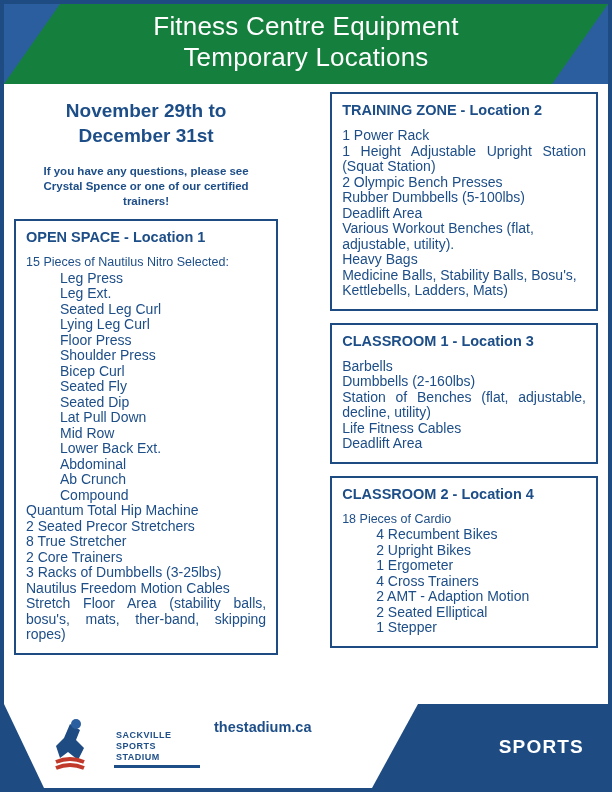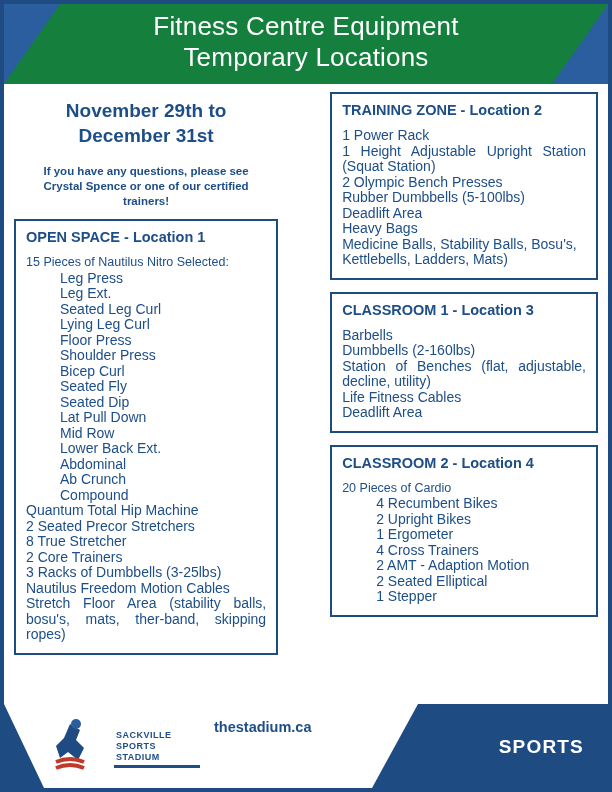--- a/index.html
+++ b/index.html
@@ -239,39 +239,40 @@
       <div class="col-right">
 
         <div class="box">
           <div class="box-title">TRAINING ZONE - Location 2</div>
           <ul class="plain">
             <li>1 Power Rack</li>
             <li class="just">1 Height Adjustable Upright Station (Squat Station)</li>
             <li>2 Olympic Bench Presses</li>
             <li>Rubber Dumbbells (5-100lbs)</li>
             <li>Deadlift Area</li>
+            <li>Various Workout Benches (flat, adjustable, utility).</li>
             <li>Heavy Bags</li>
             <li>Medicine Balls, Stability Balls, Bosu's, Kettlebells, Ladders, Mats)</li>
           </ul>
         </div>
 
         <div class="box">
           <div class="box-title">CLASSROOM 1 - Location 3</div>
           <ul class="plain">
             <li>Barbells</li>
             <li>Dumbbells (2-160lbs)</li>
             <li class="just">Station of Benches (flat, adjustable, decline, utility)</li>
             <li>Life Fitness Cables</li>
             <li>Deadlift Area</li>
           </ul>
         </div>
 
         <div class="box">
           <div class="box-title">CLASSROOM 2 - Location 4</div>
-          <div class="lead">20 Pieces of Cardio</div>
+          <div class="lead">18 Pieces of Cardio</div>
           <ul class="plain">
             <li class="ind1">4 Recumbent Bikes</li>
             <li class="ind1">2 Upright Bikes</li>
             <li class="ind1">1 Ergometer</li>
             <li class="ind1">4 Cross Trainers</li>
             <li class="ind1">2 AMT - Adaption Motion</li>
             <li class="ind1">2 Seated Elliptical</li>
             <li class="ind1">1 Stepper</li>
           </ul>
         </div>

